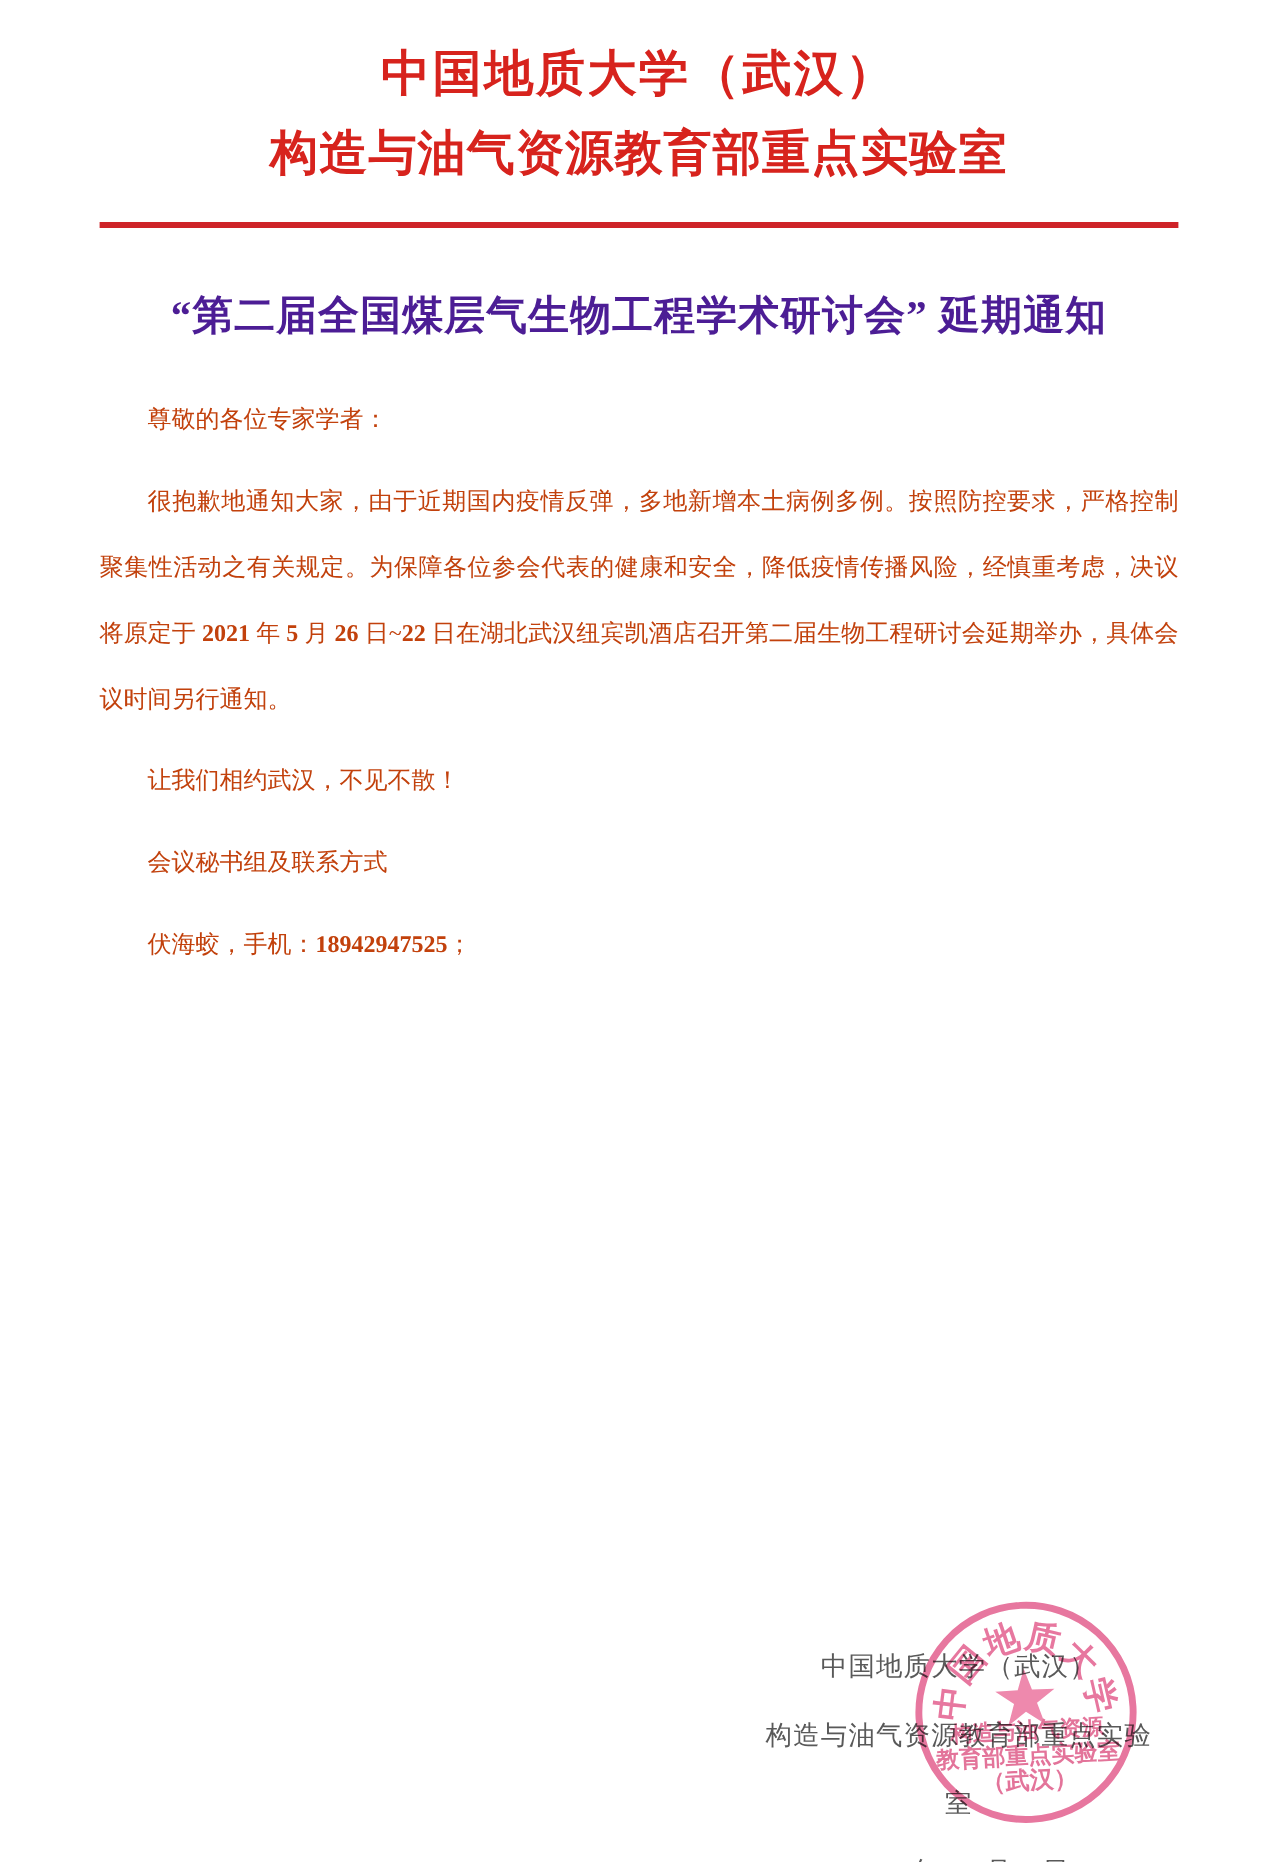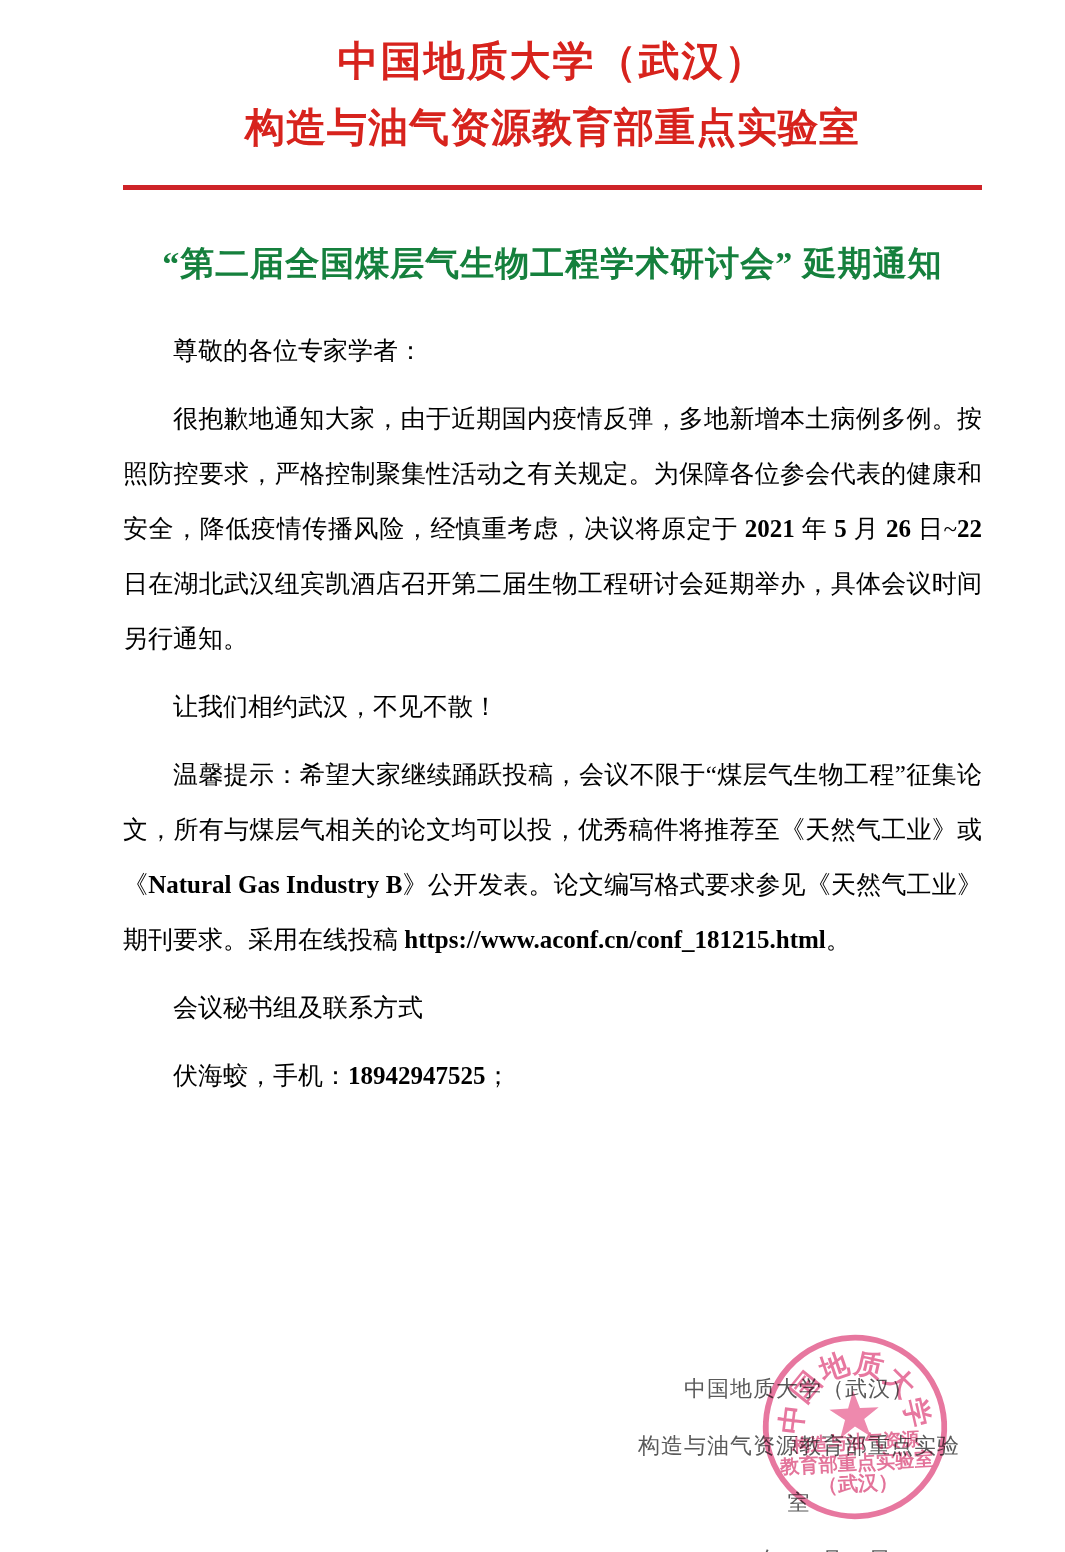--- a/index.html
+++ b/index.html
@@ -4,21 +4,21 @@
 <style>
   html,body { margin:0; padding:0; }
   body {
     width:1065px; height:1552px;
     background:#ffffff;
     position:relative;
     font-family:"Liberation Serif","DejaVu Serif",serif;
     color:#191919;
     overflow:hidden;
   }
-  .page { position:absolute; inset:0;padding-left:40px; }
+  .page { position:absolute; inset:0; }
 
   
   .letterhead { padding:0 83px; }
   .org-title {
     margin-top:40px;
     text-align:center;
     color:#d7231d;
     font-weight:bold;
     font-size:41px;
     line-height:1.05;
@@ -40,30 +40,30 @@
   }
 
   
   .notice-title {
     margin:54px 83px 0;
     text-align:center;
     font-size:34px;
     font-weight:bold;
     line-height:1.15;
     letter-spacing:1px;
-    color:#15803d;
+    color:#4c1d95;
   }
   .body-text { padding:40px 83px 0; }
   p.para {
     margin:0 0 13px;
-    font-size:25px;
+    font-size:20px;
     line-height:55px;
     text-indent:2em;
     text-align:justify;
-    color:#000000;
+    color:#c2410c;
   }
   p.para.no-justify { text-align:left; }
   .b { font-weight:bold; }
 
   
   .signature {
     position:absolute;
     top:1360px;
     right:98px;
     width:336px;
@@ -113,21 +113,20 @@
     <div class="red-rule"></div>
   </div>
 
   <h1 class="notice-title">“第二届全国煤层气生物工程学术研讨会” 延期通知</h1>
 
   <div class="body-text">
     <p class="para no-justify">尊敬的各位专家学者：</p>
     <div>
         <p class="para"><span>很抱歉地通知大家，由于近期国内疫情反弹，多地新增本土病例多例。按照防控要求，严格控制聚集性活动之有关规定。为保障各位参会代表的健康和安全，降低疫情传播风险，经慎重考虑，决议将原定于 </span><span class="b">2021</span><span> 年 </span><span class="b">5</span><span> 月 </span><span class="b">26</span><span> 日~</span><span class="b">22</span><span> 日在湖北武汉纽宾凯酒店召开第二届生物工程研讨会延期举办，具体会议时间另行通知。</span></p>
         <p class="para"><span>让我们相约武汉，不见不散！</span></p>
-        <p class="para"><span>温馨提示：希望大家继续踊跃投稿，会议不限于“煤层气生物工程”征集论文，所有与煤层气相关的论文均可以投，优秀稿件将推荐至《天然气工业》或《</span><span class="b">Natural Gas Industry B</span><span>》公开发表。论文编写格式要求参见《天然气工业》期刊要求。采用在线投稿 </span><span class="b">https://www.aconf.cn/conf_181215.html</span><span>。</span></p>
         <p class="para"><span>会议秘书组及联系方式</span></p>
         <p class="para"><span>伏海蛟，手机：</span><span class="b">18942947525</span><span>；</span></p>
       </div>
   </div>
 
   <div class="signature">
     <div>中国地质大学（武汉）</div>
     <div>构造与油气资源教育部重点实验室</div>
     <div><span class="b">2021</span><span> 年 </span><span class="b">10</span><span> 月 </span><span class="b">7</span><span> 日</span></div>
   </div>

